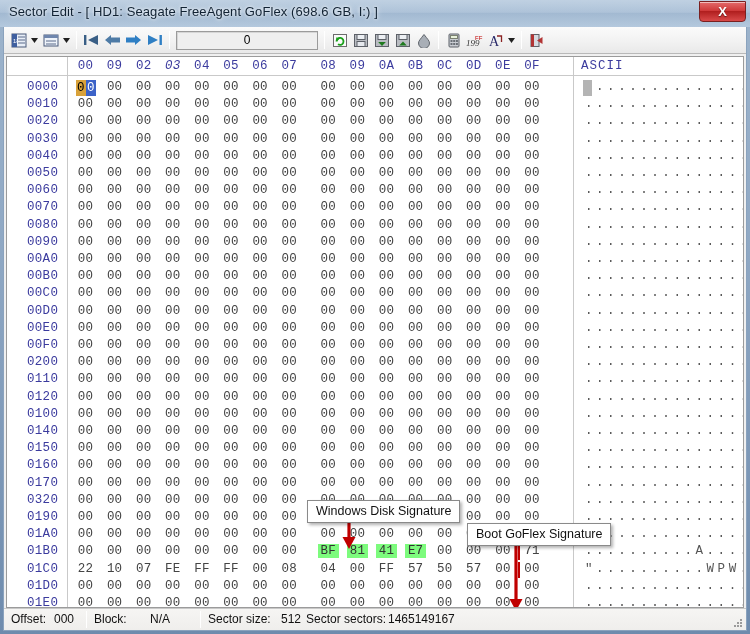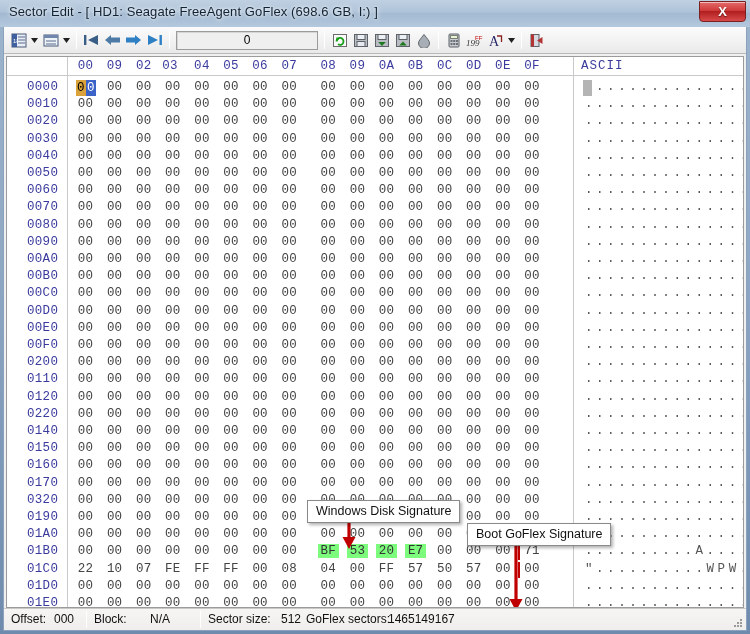--- a/index.html
+++ b/index.html
@@ -316,21 +316,21 @@
         </svg>
       </div>
     </div>
 
     <div id="hexwrap">
       <div id="hexpanel">
         <div id="hex-header">
             <div class="hdr-cell" style="left: 68px; width: 21px; text-align: center;">00</div>
             <div class="hdr-cell" style="left: 97.1px; width: 21px; text-align: center;">09</div>
             <div class="hdr-cell" style="left: 126.2px; width: 21px; text-align: center;">02</div>
-            <div class="hdr-cell" style="left: 155.3px; width: 21px; text-align: left;">03</div>
+            <div class="hdr-cell" style="left: 155.3px; width: 21px; text-align: center; font-style: italic;">03</div>
             <div class="hdr-cell" style="left: 184.4px; width: 21px; text-align: center;">04</div>
             <div class="hdr-cell" style="left: 213.5px; width: 21px; text-align: center;">05</div>
             <div class="hdr-cell" style="left: 242.6px; width: 21px; text-align: center;">06</div>
             <div class="hdr-cell" style="left: 271.7px; width: 21px; text-align: center;">07</div>
             <div class="hdr-cell" style="left: 310.8px; width: 21px; text-align: center;">08</div>
             <div class="hdr-cell" style="left: 339.9px; width: 21px; text-align: center;">09</div>
             <div class="hdr-cell" style="left: 369px; width: 21px; text-align: center;">0A</div>
             <div class="hdr-cell" style="left: 398.1px; width: 21px; text-align: center;">0B</div>
             <div class="hdr-cell" style="left: 427.2px; width: 21px; text-align: center;">0C</div>
             <div class="hdr-cell" style="left: 456.3px; width: 21px; text-align: center;">0D</div>
@@ -713,21 +713,21 @@
               <div class="byte" style="left: 339.9px;">00</div>
               <div class="byte" style="left: 369px;">00</div>
               <div class="byte" style="left: 398.1px;">00</div>
               <div class="byte" style="left: 427.2px;">00</div>
               <div class="byte" style="left: 456.3px;">00</div>
               <div class="byte" style="left: 485.4px;">00</div>
               <div class="byte" style="left: 514.5px;">00</div>
               <div class="ascii">................</div>
             </div>
             <div class="row" style="top: 348.8px;">
-              <div class="off">0220</div>
+              <div class="off">0100</div>
               <div class="byte" style="left: 68px;">00</div>
               <div class="byte" style="left: 97.1px;">00</div>
               <div class="byte" style="left: 126.2px;">00</div>
               <div class="byte" style="left: 155.3px;">00</div>
               <div class="byte" style="left: 184.4px;">00</div>
               <div class="byte" style="left: 213.5px;">00</div>
               <div class="byte" style="left: 242.6px;">00</div>
               <div class="byte" style="left: 271.7px;">00</div>
               <div class="byte" style="left: 310.8px;">00</div>
               <div class="byte" style="left: 339.9px;">00</div>
@@ -883,22 +883,22 @@
               <div class="off">01B0</div>
               <div class="byte" style="left: 68px;">00</div>
               <div class="byte" style="left: 97.1px;">00</div>
               <div class="byte" style="left: 126.2px;">00</div>
               <div class="byte" style="left: 155.3px;">00</div>
               <div class="byte" style="left: 184.4px;">00</div>
               <div class="byte" style="left: 213.5px;">00</div>
               <div class="byte" style="left: 242.6px;">00</div>
               <div class="byte" style="left: 271.7px;">00</div>
               <div class="byte hl-green" style="left: 310.8px;">BF</div>
-              <div class="byte hl-green" style="left: 339.9px;">53</div>
-              <div class="byte hl-green" style="left: 369px;">20</div>
+              <div class="byte hl-green" style="left: 339.9px;">81</div>
+              <div class="byte hl-green" style="left: 369px;">41</div>
               <div class="byte hl-green" style="left: 398.1px;">E7</div>
               <div class="byte" style="left: 427.2px;">00</div>
               <div class="byte" style="left: 456.3px;">00</div>
               <div class="byte" style="left: 485.4px;">00</div>
               <div class="byte" style="left: 514.5px;">71</div>
               <div class="ascii">..........A....q</div>
             </div>
             <div class="row" style="top: 503.6px;">
               <div class="off">01C0</div>
               <div class="byte" style="left: 68px;">22</div>
@@ -986,21 +986,21 @@
 
     <div id="statusbar">
       <div class="sb-sec" style="left:7px">Offset:</div>
       <div class="sb-sec" style="left:50px">000</div>
       <div class="sb-div" style="left:82px"></div>
       <div class="sb-sec" style="left:90px">Block:</div>
       <div class="sb-sec" style="left:146px">N/A</div>
       <div class="sb-div" style="left:196px"></div>
       <div class="sb-sec" style="left:204px">Sector size:</div>
       <div class="sb-sec" style="left:277px">512</div>
-      <div class="sb-sec" style="left:302px">GoFlex sectors:</div>
+      <div class="sb-sec" style="left:302px">Sector sectors:</div>
       <div class="sb-sec" style="left:384px">1465149167</div>
       <div id="grip">
         <svg width="12" height="12" viewBox="0 0 12 12">
           <g fill="#9b9b9b">
             <rect x="8" y="8" width="2" height="2"></rect>
               <rect x="5" y="8" width="2" height="2"></rect>
             <rect x="2" y="8" width="2" height="2"></rect>
               <rect x="8" y="5" width="2" height="2"></rect>
             <rect x="5" y="5" width="2" height="2"></rect>
               <rect x="8" y="2" width="2" height="2"></rect>

